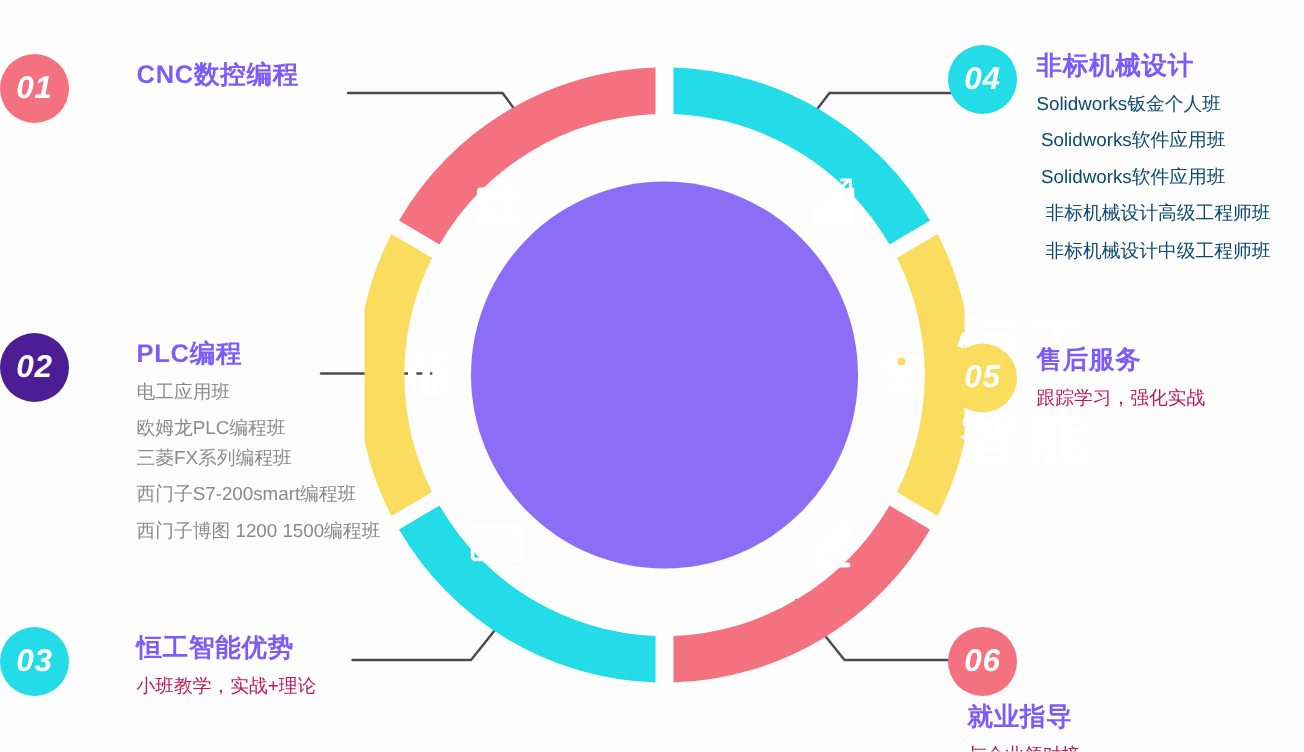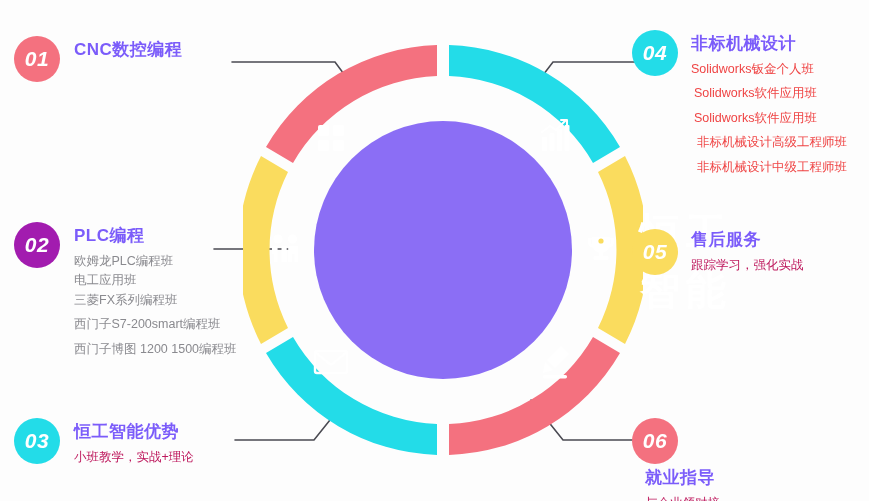--- a/index.html
+++ b/index.html
@@ -47,21 +47,21 @@
     pointer-events: none;
   }
   .center-label div { display: block; }
 
   
   .block {
     position: absolute;
     display: flex;
     align-items: flex-start;
   }
-  .block.left { left: 14px; }
+  .block.left { left: 0; gap: 31px; }
   .block.right { left: 632px; }
 
   .badge {
     width: 46px;
     height: 46px;
     border-radius: 50%;
     flex: 0 0 46px;
     display: flex;
     align-items: center;
     justify-content: center;
@@ -91,21 +91,21 @@
     list-style: none;
     margin: 0;
     padding: 0;
   }
   .block-list li {
     color: #8a8a8f;
     font-size: 12.5px;
     line-height: 1.55;
     white-space: nowrap;
   }
-  .block.right .block-list li { color: #ef4444; }
+  .block.right .block-list li { color: #0c4a6e; }
   .block-sub {
     color: #be185d;
     font-size: 12.5px;
     line-height: 1.5;
     white-space: nowrap;
   }
 
   
   .indent-1 { padding-left: 0px; }
   .indent-2 { padding-left: 3px; }
@@ -219,26 +219,26 @@
   </div>
 
   <div class="block left" id="block-01">
     <div class="badge" style="background:#F4717F">01</div>
     <div class="block-body">
       <div class="block-title">CNC数控编程</div>
     </div>
   </div>
 
   <div class="block left" id="block-02">
-    <div class="badge" style="background:#a21caf">02</div>
+    <div class="badge" style="background:#4c1d95">02</div>
     <div class="block-body">
       <div class="block-title">PLC编程</div>
       <ul class="block-list">
+        <li class="indent-1">电工应用班</li>
         <li class="indent-1 gap-before">欧姆龙PLC编程班</li>
-        <li class="indent-1">电工应用班</li>
         <li class="indent-1">三菱FX系列编程班</li>
         <li class="indent-1 gap-before">西门子S7-200smart编程班</li>
         <li class="indent-1 gap-before">西门子博图 1200 1500编程班</li>
       </ul>
     </div>
   </div>
 
   <div class="block left" id="block-03">
     <div class="badge" style="background:#23DCE8">03</div>
     <div class="block-body">

